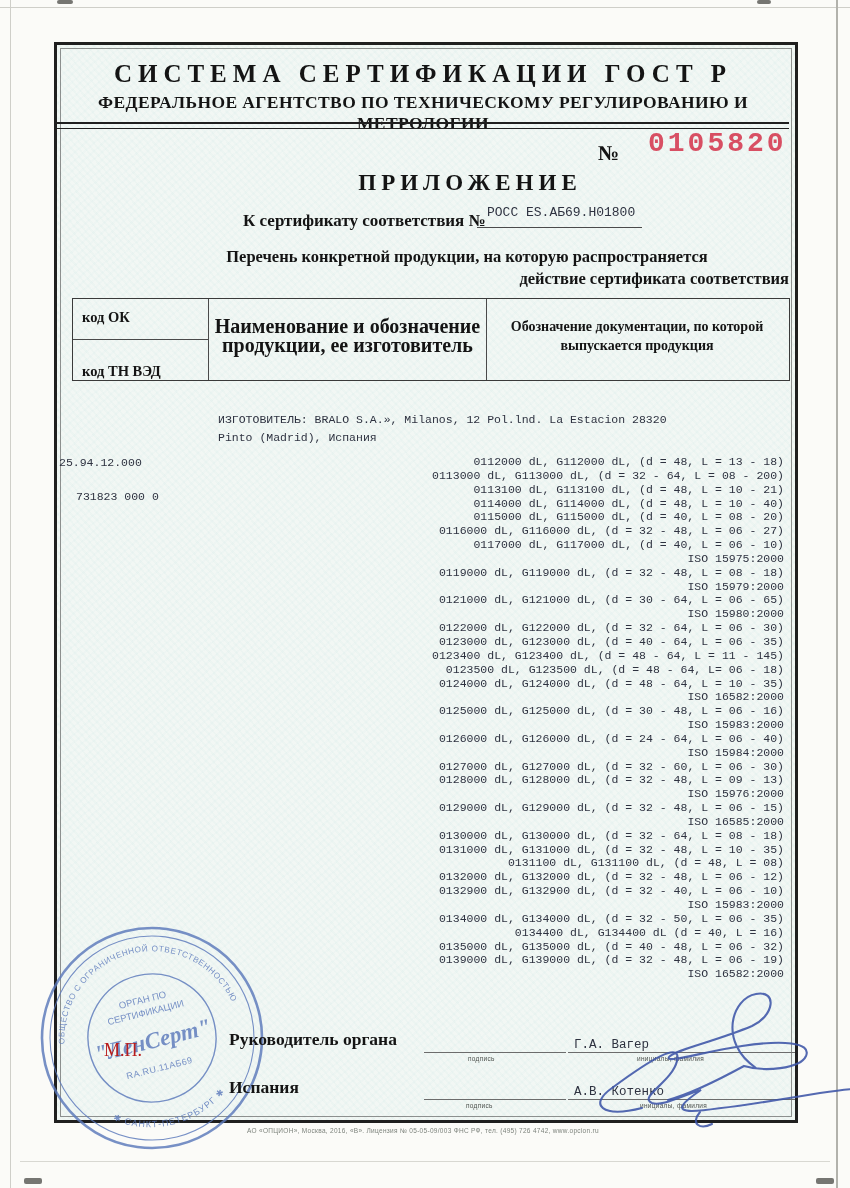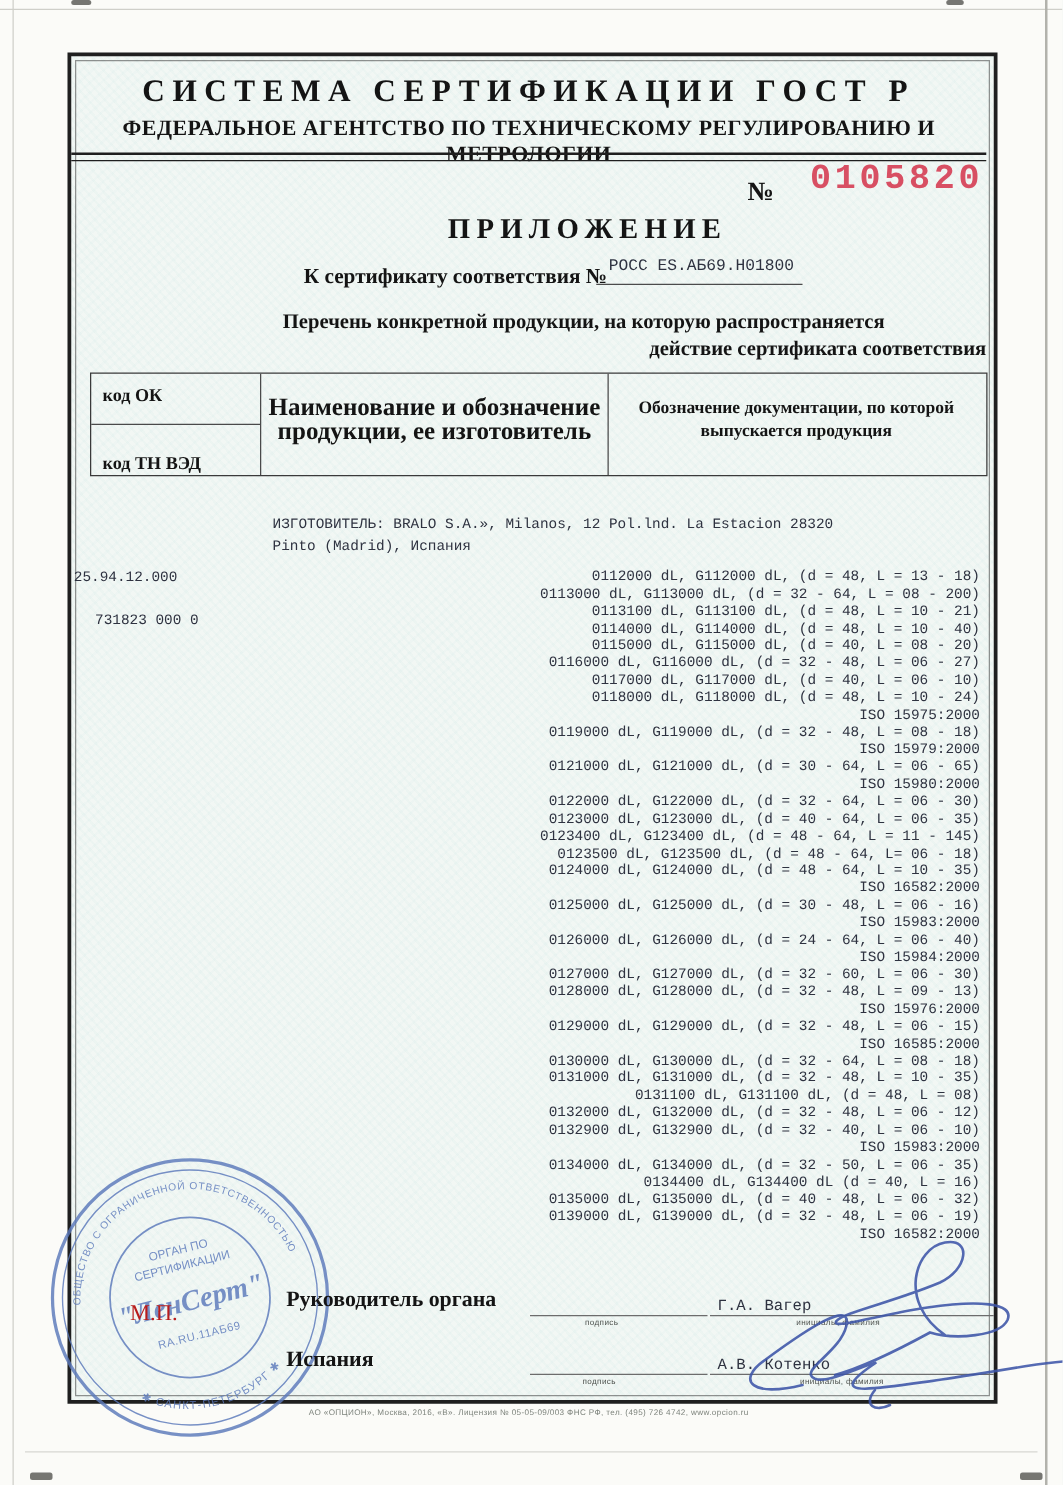--- a/index.html
+++ b/index.html
@@ -129,21 +129,20 @@
 <div class="abs mono" id="code-ok">25.94.12.000</div>
 <div class="abs mono" id="code-tnved">731823 000 0</div>
 <div class="abs mono" id="product-list">
     <div class="list-line">0112000 dL, G112000 dL, (d = 48, L = 13 - 18)</div>
     <div class="list-line">0113000 dL, G113000 dL, (d = 32 - 64, L = 08 - 200)</div>
     <div class="list-line">0113100 dL, G113100 dL, (d = 48, L = 10 - 21)</div>
     <div class="list-line">0114000 dL, G114000 dL, (d = 48, L = 10 - 40)</div>
     <div class="list-line">0115000 dL, G115000 dL, (d = 40, L = 08 - 20)</div>
     <div class="list-line">0116000 dL, G116000 dL, (d = 32 - 48, L = 06 - 27)</div>
     <div class="list-line">0117000 dL, G117000 dL, (d = 40, L = 06 - 10)</div>
-    <div class="list-line">0118000 dL, G118000 dL, (d = 48, L = 10 - 24)</div>
     <div class="list-line">ISO 15975:2000</div>
     <div class="list-line">0119000 dL, G119000 dL, (d = 32 - 48, L = 08 - 18)</div>
     <div class="list-line">ISO 15979:2000</div>
     <div class="list-line">0121000 dL, G121000 dL, (d = 30 - 64, L = 06 - 65)</div>
     <div class="list-line">ISO 15980:2000</div>
     <div class="list-line">0122000 dL, G122000 dL, (d = 32 - 64, L = 06 - 30)</div>
     <div class="list-line">0123000 dL, G123000 dL, (d = 40 - 64, L = 06 - 35)</div>
     <div class="list-line">0123400 dL, G123400 dL, (d = 48 - 64, L = 11 - 145)</div>
     <div class="list-line">0123500 dL, G123500 dL, (d = 48 - 64, L= 06 - 18)</div>
     <div class="list-line">0124000 dL, G124000 dL, (d = 48 - 64, L = 10 - 35)</div>

